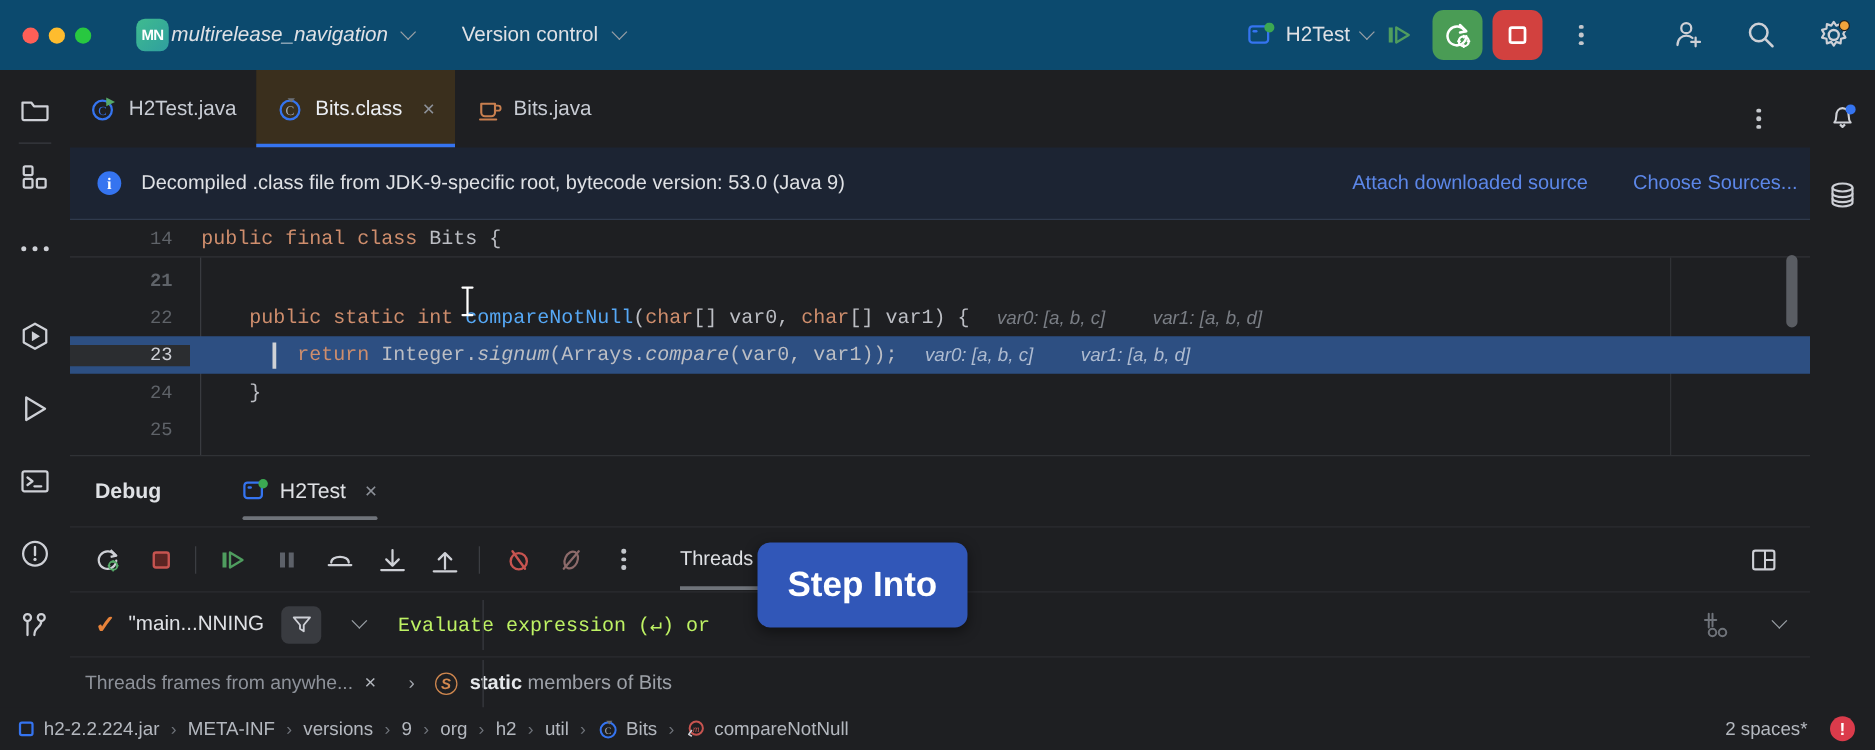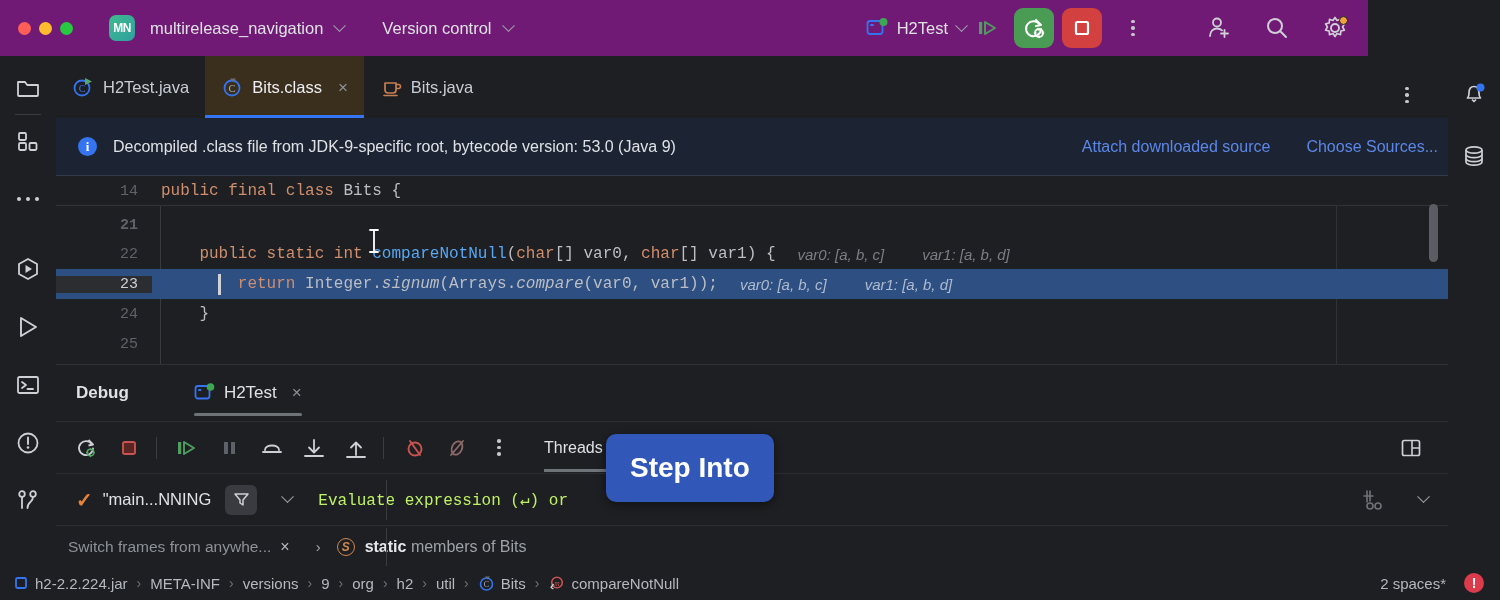--- a/index.html
+++ b/index.html
@@ -6,39 +6,39 @@
   html, body {
     width: 1500px; height: 600px;
     background: #1e1f22;
     font-family: "Liberation Sans", sans-serif;
     overflow: hidden;
   }
   .app { position: relative; width: 1500px; height: 600px; background: #1e1f22; }
 
   
   .titlebar {
-    position: absolute; top: 0; left: 0; width: 1368px; height: 56px;
-    background: #701a75;
+    position: absolute; top: 0; left: 0; width: 1500px; height: 56px;
+    background: #0c4a6e;
     display: flex; align-items: center;
   }
   .traffic { display: flex; align-items: center; gap: 8px; margin-left: 18px; }
   .tl { width: 13px; height: 13px; border-radius: 50%; }
   .tl.red { background: #ff5f57; }
   .tl.yellow { background: #febc2e; }
   .tl.green { background: #28c840; }
 
   .proj-badge {
     width: 26px; height: 26px; border-radius: 7px;
     background: linear-gradient(135deg, #3fbb8f 0%, #2f9f9f 100%);
     color: #fff; font-size: 12px; font-weight: bold;
     display: flex; align-items: center; justify-content: center;
     margin-left: 36px; letter-spacing: -0.5px;
   }
   .proj-name {
-    color: #dfe1e5; font-size: 16.5px; margin-left: 15px;
+    color: #dfe1e5; font-size: 16.5px; margin-left: 2px; font-style: italic;
   }
   .chev {
     display: inline-block; width: 9px; height: 9px;
     border-right: 1.6px solid #9aa0a6; border-bottom: 1.6px solid #9aa0a6;
     transform: rotate(45deg) translate(-2px,-2px);
   }
   .chev-wrap { margin-left: 12px; display: flex; align-items: center; }
   .vcs { color: #dfe1e5; font-size: 16.5px; margin-left: 38px; }
 
   .tb-right { position: absolute; right: 0; top: 0; height: 56px; display: flex; align-items: center; }
@@ -593,21 +593,21 @@
           <path d="M4 3 V13 M1 8 H10 M4 13 L4 14" stroke="#6f737a" stroke-width="1.6" stroke-linecap="round"></path>
           <circle cx="7" cy="18" r="3" fill="none" stroke="#6f737a" stroke-width="1.6"></circle>
           <circle cx="15" cy="18" r="3" fill="none" stroke="#6f737a" stroke-width="1.6"></circle>
           <path d="M7 3 V13" stroke="#6f737a" stroke-width="1.6" stroke-linecap="round"></path>
         </svg>
         <span class="chev"></span>
       </div>
     </div>
 
     <div class="bottom-row">
-      <span class="switch-hint">Switch frames from anywhe...</span>
+      <span class="switch-hint">Threads frames from anywhe...</span>
       <span class="switch-close">×</span>
       <span class="bottom-div"></span>
       <span class="tree-arrow">›</span>
       <span class="s-icon">S</span>
       <span class="tree-label"><b>static</b><span> members of Bits</span></span>
     </div>
   </div>
 
   <div class="keycast">
     <div class="kc-action">Step Into</div>

